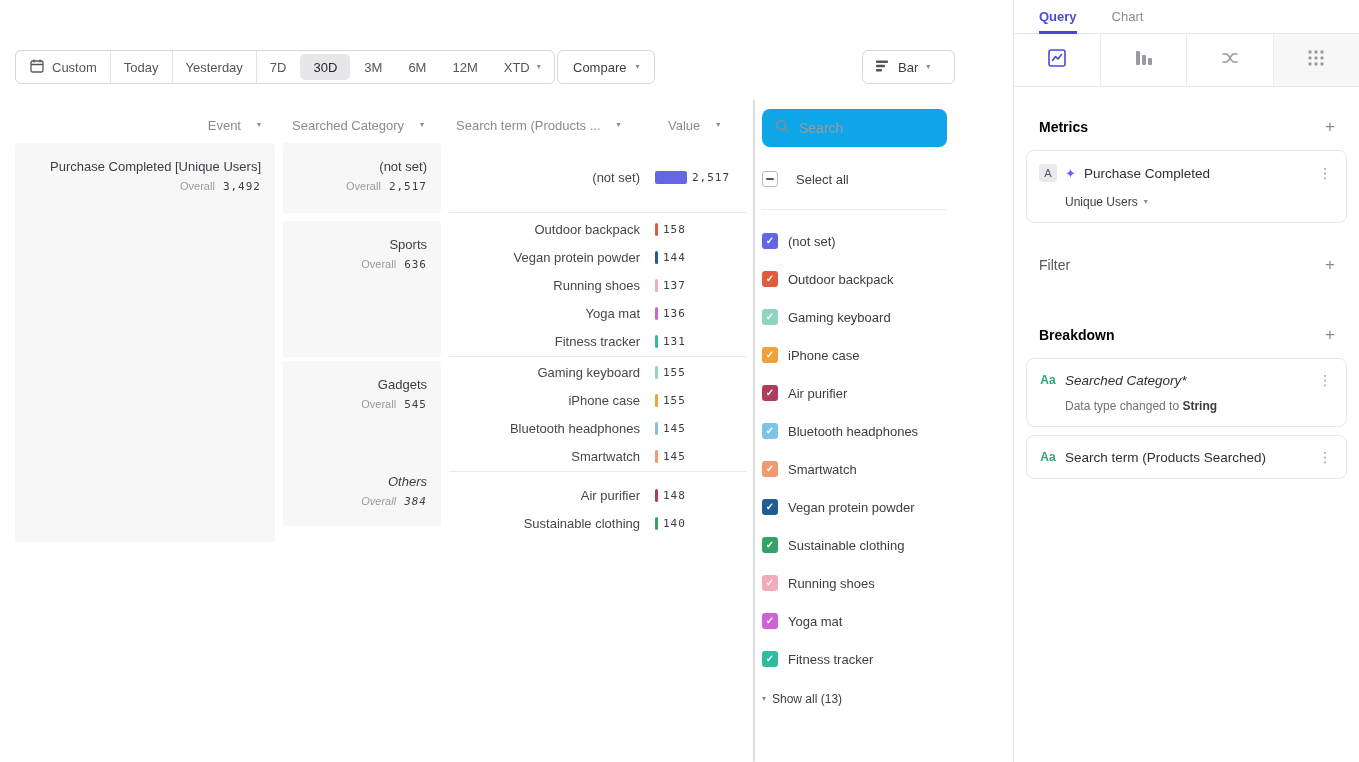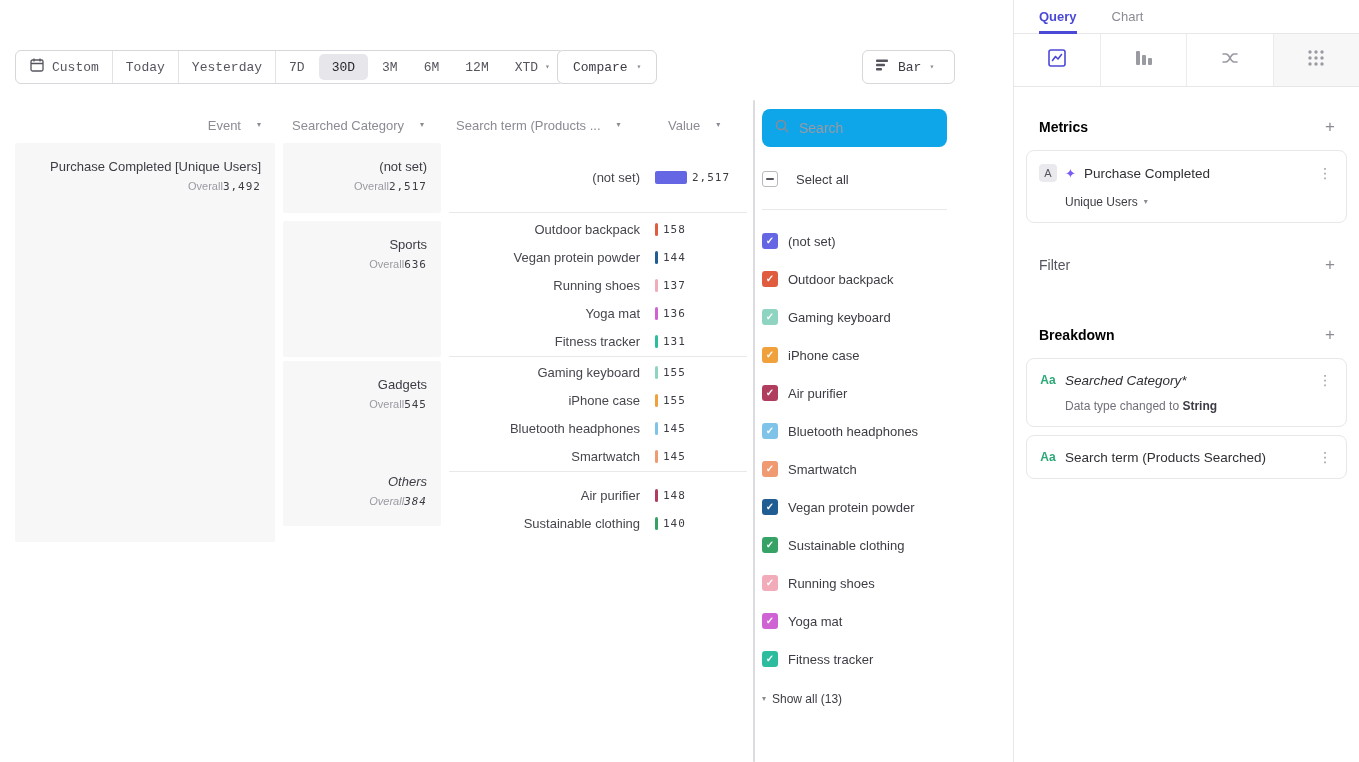--- a/index.html
+++ b/index.html
@@ -1,42 +1,42 @@
 <!DOCTYPE html>
 <html style="--accent: #4b4ad6;"><head>
 <meta charset="utf-8">
 <style>
   * { box-sizing: border-box; margin: 0; padding: 0; }
   html,body { background:#fff; }
   body { font-family: "Liberation Sans", sans-serif; color:#3c3c44; }
   .app { position:relative; width:1359px; height:762px; background:#fff; overflow:hidden; }
   .num { font-family:"DejaVu Sans Mono", monospace; letter-spacing:1px; font-size:11px; color:#3c3c44; }
   .chev { font-size:8px; color:#8b8b94; line-height:1; }
-  button { font-family:Liberation Mono, monospace; background:none; border:none; cursor:pointer; color:inherit; }
+  button { font-family:Liberation Sans, sans-serif; background:none; border:none; cursor:pointer; color:inherit; }
 
   
   .date-group { position:absolute; left:15px; top:50px; height:34px; display:flex; align-items:center;
                 border:1px solid #d6d6db; border-radius:6px; background:#fff; }
   .seg { display:flex; align-items:center; gap:7px; padding:0 13px; height:100%; font-size:13px; color:#55555e; }
   .seg.bordered { border-right:1px solid #e3e3e7; }
   .seg.selected { background:#e7e7eb; border-radius:5px; height:26px; margin:0 1px; color:#27272c; }
   .compare-btn { position:absolute; left:557px; top:50px; height:34px; display:flex; align-items:center; gap:9px;
                  padding:0 15px; border:1px solid #d6d6db; border-radius:6px; font-size:13px; color:#3c3c44; background:#fff; }
   .charttype-btn { position:absolute; left:862px; top:50px; height:34px; width:93px; display:flex; align-items:center;
                    gap:8px; padding:0 12px; border:1px solid #d6d6db; border-radius:6px; font-size:13px; color:#3c3c44; background:#fff; }
 
   
   .th { position:absolute; top:117px; height:16px; font-size:13px; color:#8b8b94; display:flex; gap:16px; align-items:center; cursor:pointer; }
   .th-event { left:15px; width:246px; justify-content:flex-end; }
   .th-category { left:292px; } .th-term { left:456px; } .th-value { left:668px; }
 
   .event-cell { position:absolute; left:15px; top:143px; width:260px; height:399px; background:#f7f7f8;
                 border-radius:2px; text-align:right; padding:16px 14px 0 0; }
   .cell-name { font-size:13px; color:#3c3c44; }
-  .cell-overall { margin-top:6px; font-size:11px; color:#9a9aa2; display:flex; justify-content:flex-end; gap:0; align-items:baseline; }
+  .cell-overall { margin-top:6px; font-size:11px; color:#9a9aa2; display:flex; justify-content:flex-end; gap:8px; align-items:baseline; }
   .cat-cell { position:absolute; left:283px; width:158px; background:#f7f7f8; border-radius:2px;
               text-align:right; padding:16px 14px 0 0; }
   .cat-0 { top:143px; height:70px; } .cat-1 { top:221px; height:136px; }
   .cat-2 { top:361px; height:105px; } .cat-3 { top:458px; height:68px;font-style:italic; }
 
   .rows { position:absolute; left:449px; top:143px; width:298px; }
   .rgroup { border-bottom:1px solid #e9e9ec; }
   .rgroup.rg1 { height:70px; display:flex; align-items:center; }
   .rgroup.rg2 { padding:2px 0 1px 0; } .rgroup.rg3 { padding:1px 0; }
   .rgroup.rg4 { border-bottom:none; padding:9px 0 0 0; }

